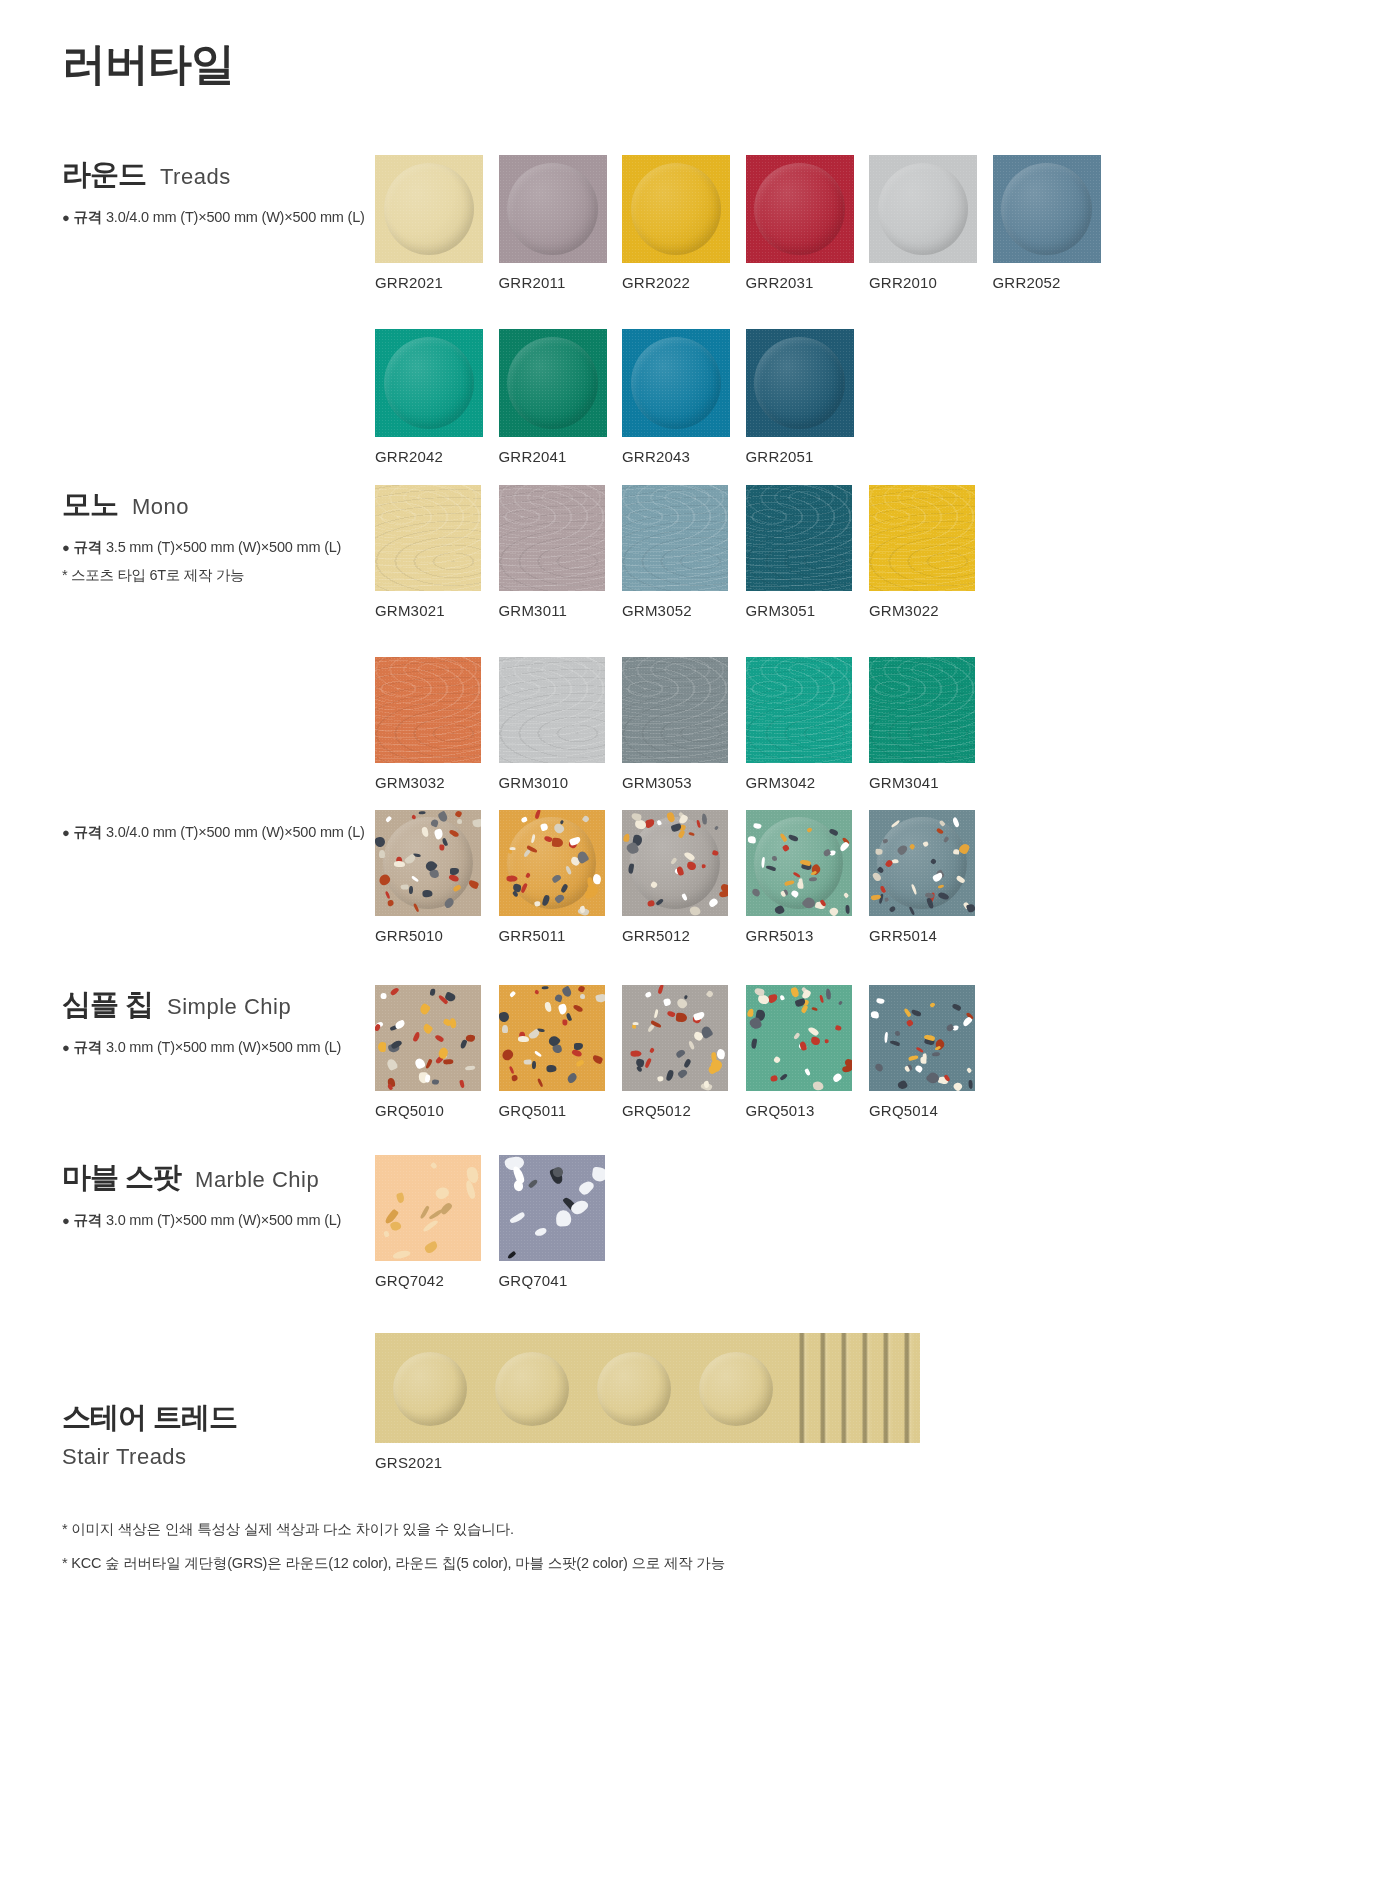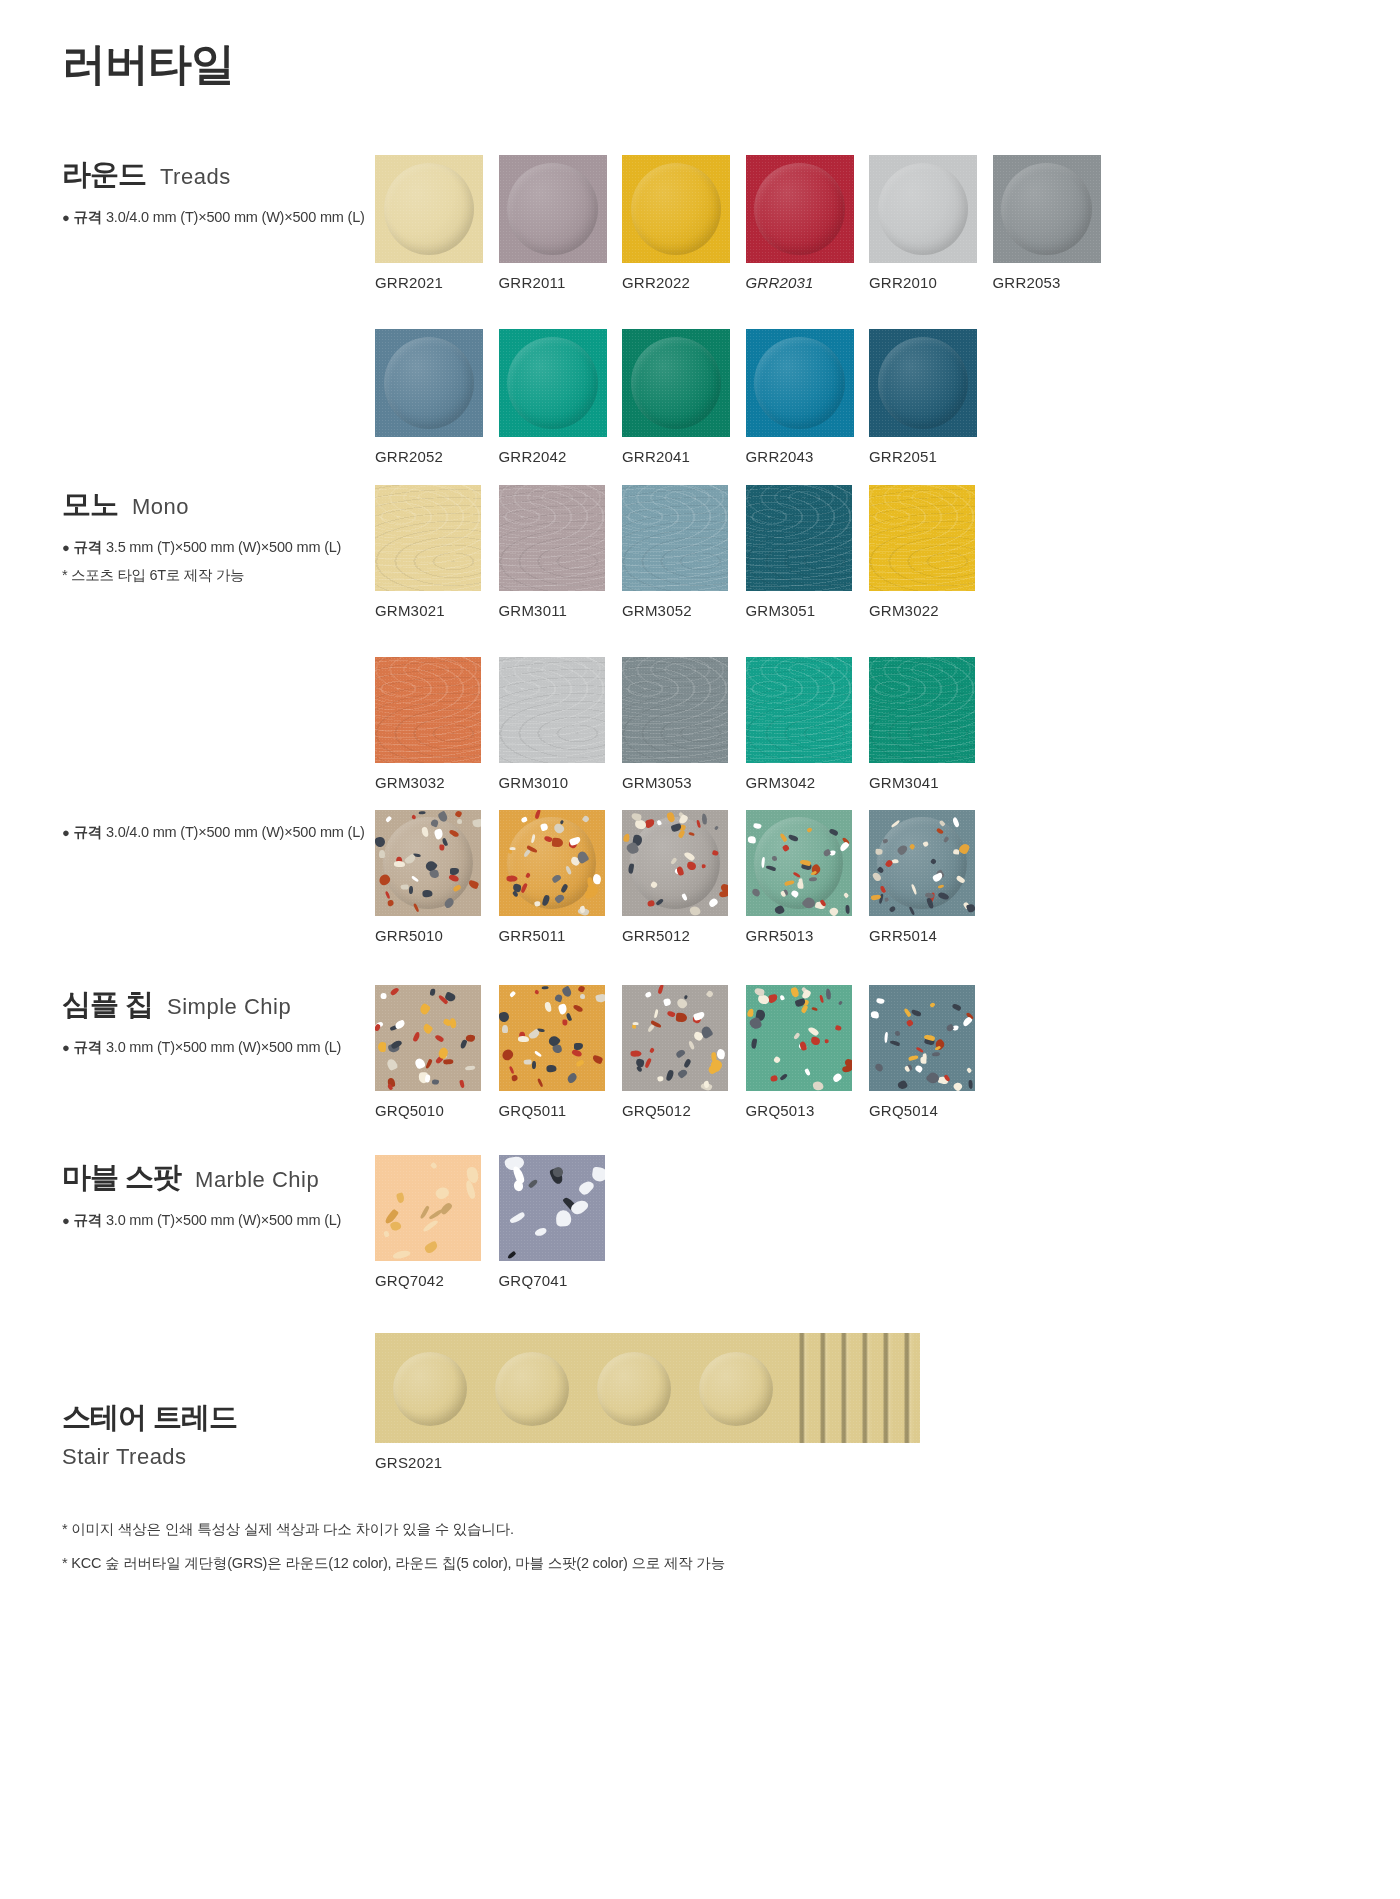--- a/index.html
+++ b/index.html
@@ -193,40 +193,33 @@
           </div>
           <div class="chip-label">GRR2011</div>
         </div>
         <div class="cell" style="width: 123px; margin-right: 0px;">
           <div class="chip" style="width: 108px; height: 108px; background: rgb(228, 180, 34);">
             <div class="grain"></div>
             <div class="emboss"></div>
           </div>
           <div class="chip-label">GRR2022</div>
         </div>
-        <div class="cell" style="width: 123px; margin-right: 12px; font-style: italic;">
+        <div class="cell" style="width: 123px; margin-right: 12px;">
           <div class="chip" style="width: 108px; height: 108px; background: rgb(178, 38, 57);">
             <div class="grain"></div>
             <div class="emboss"></div>
           </div>
           <div class="chip-label">GRR2031</div>
         </div>
         <div class="cell" style="width: 123px; margin-right: 0px;">
           <div class="chip" style="width: 108px; height: 108px; background: rgb(196, 198, 199);">
             <div class="grain"></div>
             <div class="emboss"></div>
           </div>
           <div class="chip-label">GRR2010</div>
-        </div>
-        <div class="cell" style="width: 123px; margin-right: 0px;">
-          <div class="chip" style="width: 108px; height: 108px; background: rgb(139, 145, 148);">
-            <div class="grain"></div>
-            <div class="emboss"></div>
-          </div>
-          <div class="chip-label">GRR2053</div>
         </div>
         <div class="cell" style="width: 123px; margin-right: 0px;">
           <div class="chip" style="width: 108px; height: 108px; background: rgb(93, 129, 151);">
             <div class="grain"></div>
             <div class="emboss"></div>
           </div>
           <div class="chip-label">GRR2052</div>
         </div>
         <div class="cell" style="width: 123px; margin-right: 0px;">
           <div class="chip" style="width: 108px; height: 108px; background: rgb(10, 155, 134);">

